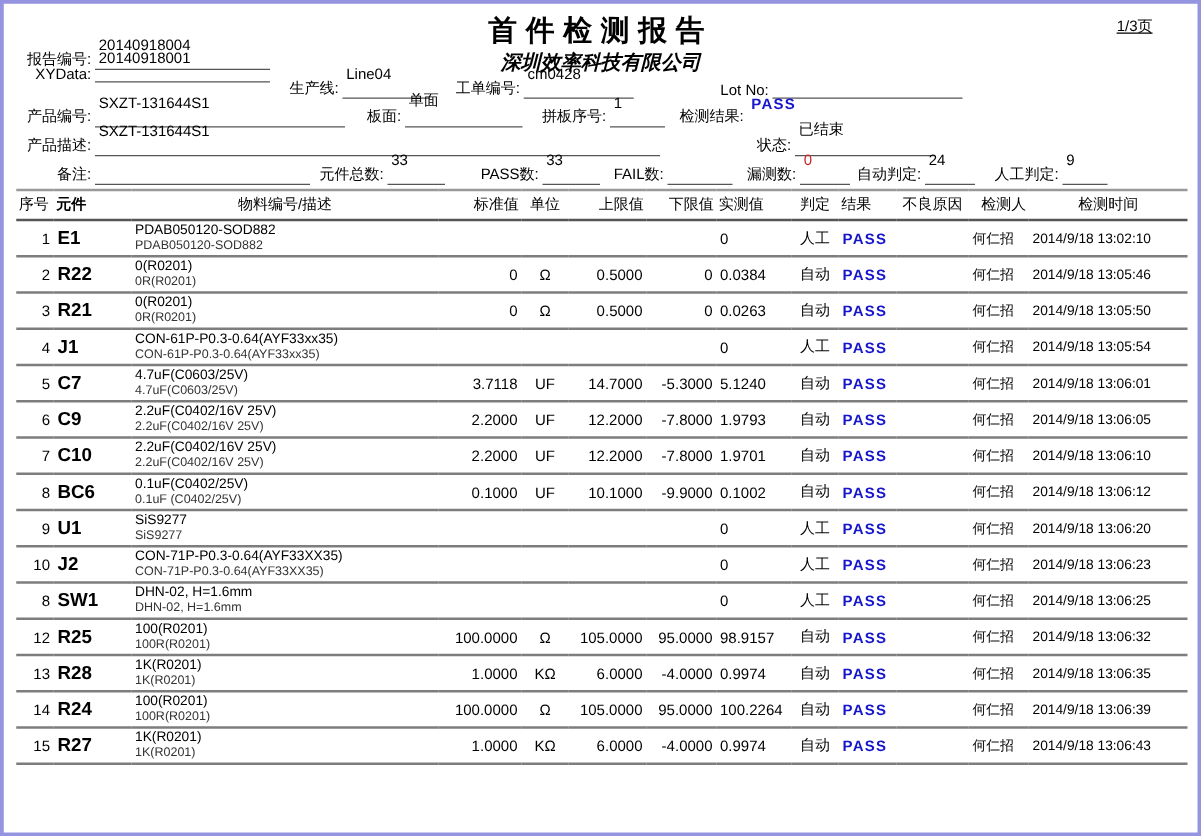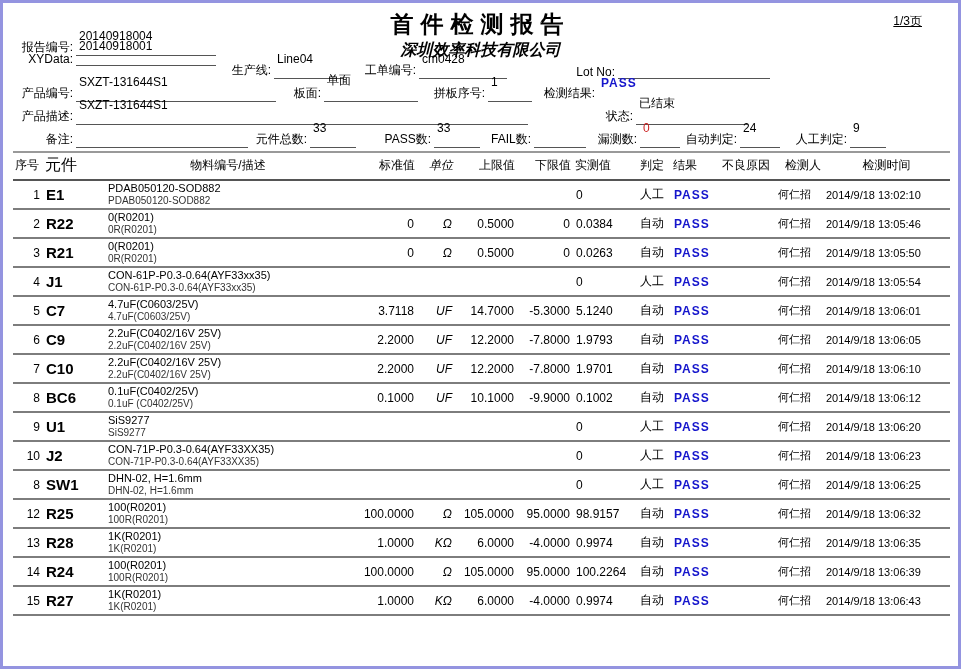--- a/index.html
+++ b/index.html
@@ -26,21 +26,21 @@
   
   .tbl{width:937px;margin:0 10px;border-collapse:collapse;table-layout:fixed;font-size:12px;}
   .tbl th{font-weight:normal;padding:2px 2px 3px 2px;border-top:2px solid #999;border-bottom:2px solid var(--line-dark);font-size:12px;}
   .tbl td{border-bottom:2px solid var(--line-mid);padding:1px 3px;height:29px;vertical-align:middle;overflow:hidden;}
   .c-no{text-align:right;padding-right:8px;}
   th.c-no,th.c-comp{text-align:left;}
   .c-comp{font-weight:bold;font-size:15px;}
   .c-desc .l1{font-size:11px;line-height:13px;}
   .c-desc .l2{font-size:10px;line-height:12px;color:#333;}
   .c-num{text-align:right;}
-  .c-unit{text-align:right;font-style:italic;}
+  .c-unit{text-align:center;}
   .c-meas{text-align:left;padding-left:5px;}
   .c-judge{text-align:center;}
   .c-result{font-weight:bold;color:var(--pass-color);letter-spacing:1px;}
   .c-defect{text-align:center;}
   .c-insp{font-size:11px;}
   .c-time{font-size:11px;}
 </style>
 </head>
 <body>
 
@@ -141,21 +141,21 @@
         <col style="width:60px">
         <col style="width:38px">
       <col style="width:46px">
         <col style="width:58px">
         <col style="width:48px">
       <col style="width:127px">
     </colgroup>
     <thead>
       <tr>
         <th class="c-no">序号</th>
-        <th class="c-comp" style="font-size:16px;font-weight:normal">元件</th>
+        <th class="c-comp" style="font-size:12px;font-weight:bold">元件</th>
         <th>物料编号/描述</th>
         <th class="c-num">标准值</th>
         <th class="c-unit">单位</th>
         <th class="c-num">上限值</th>
         <th class="c-num">下限值</th>
         <th class="c-meas">实测值</th>
         <th class="c-judge">判定</th>
         <th style="text-align:left">结果</th>
         <th class="c-defect">不良原因</th>
         <th style="text-align:right">检测人</th>

